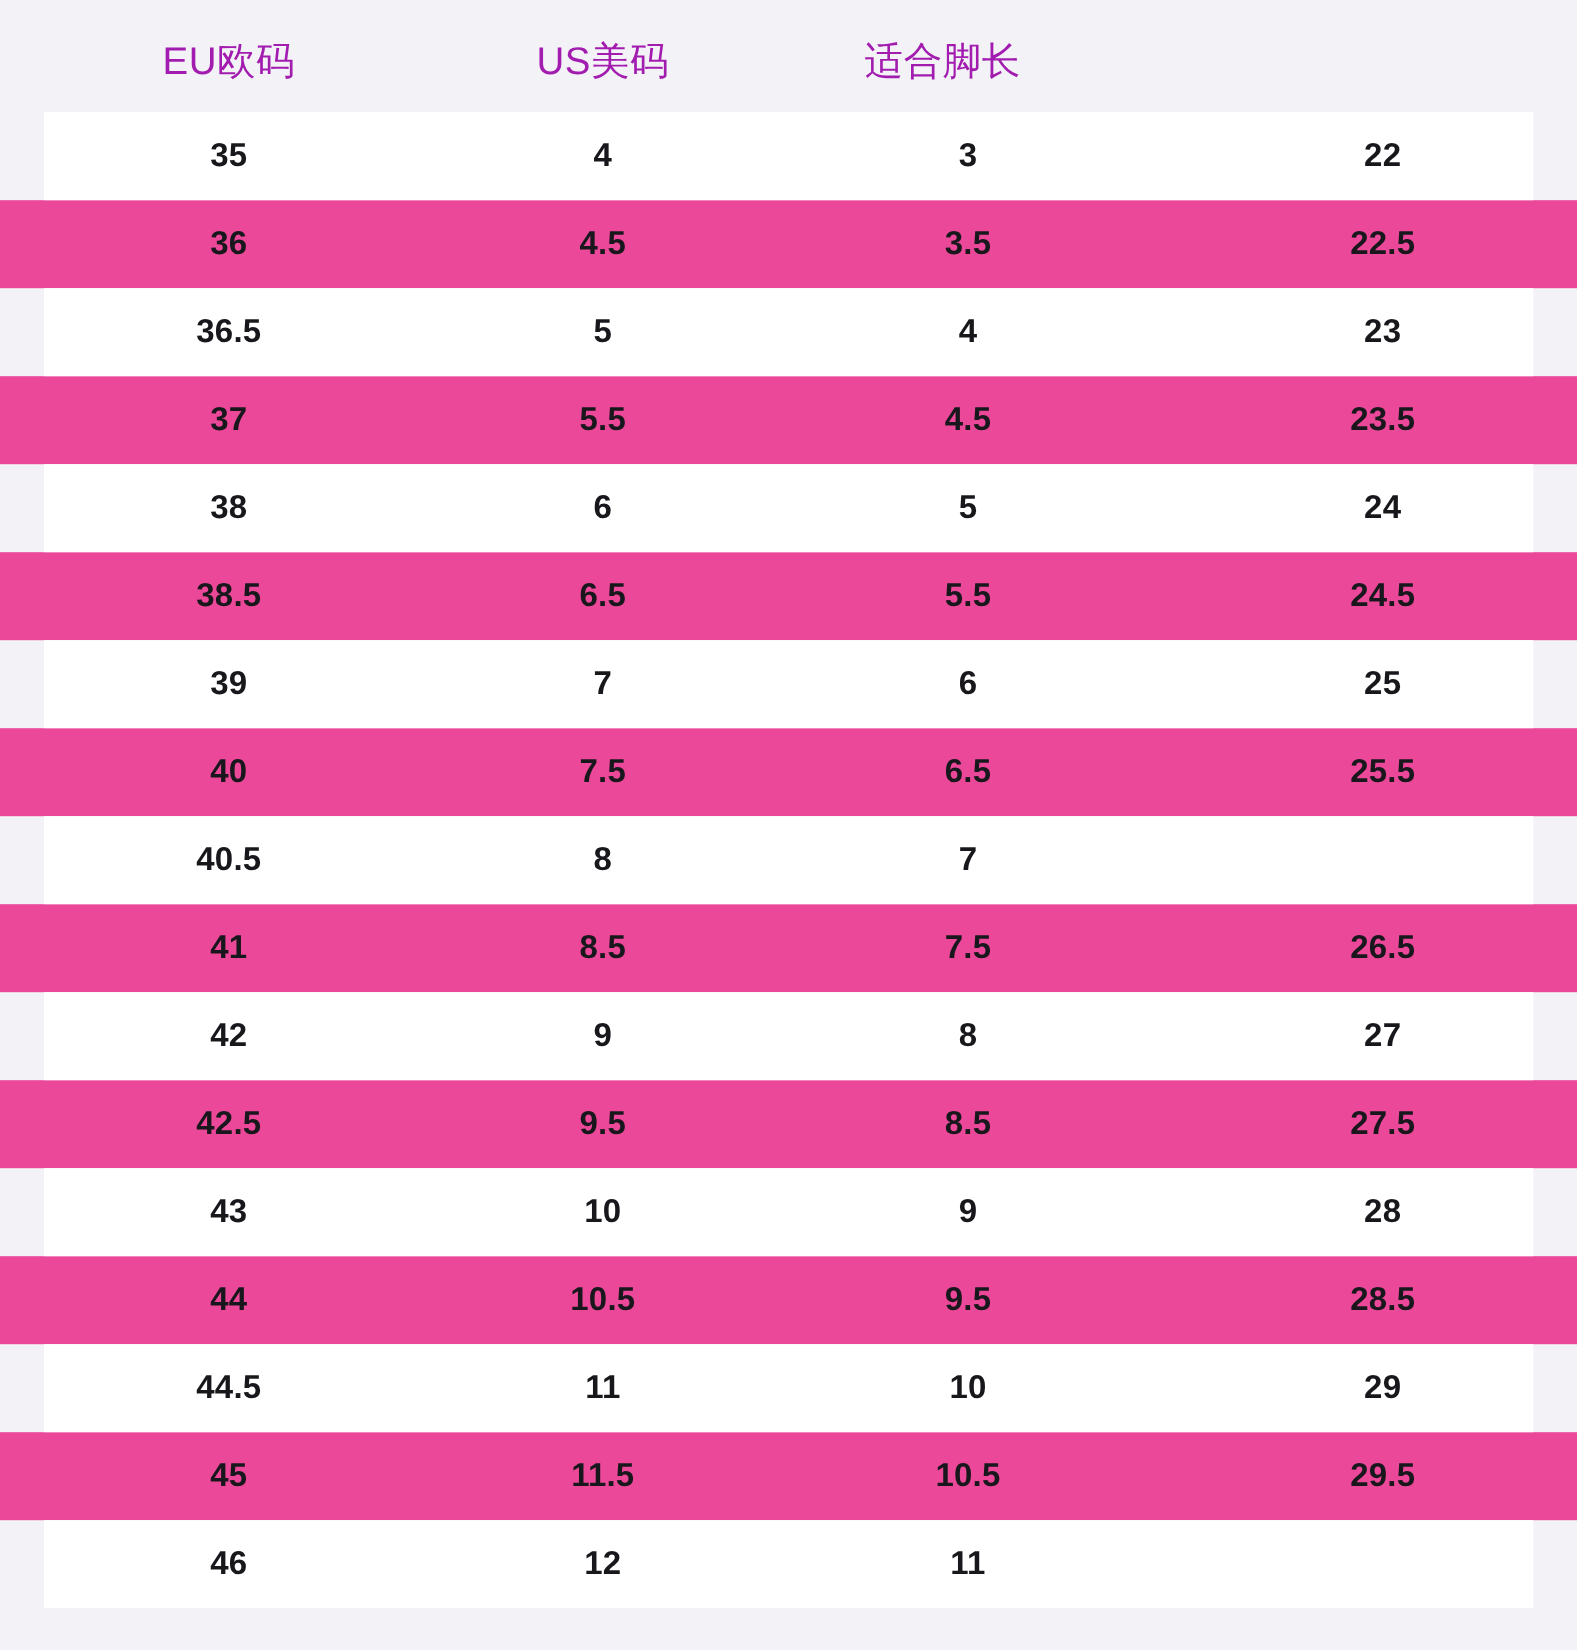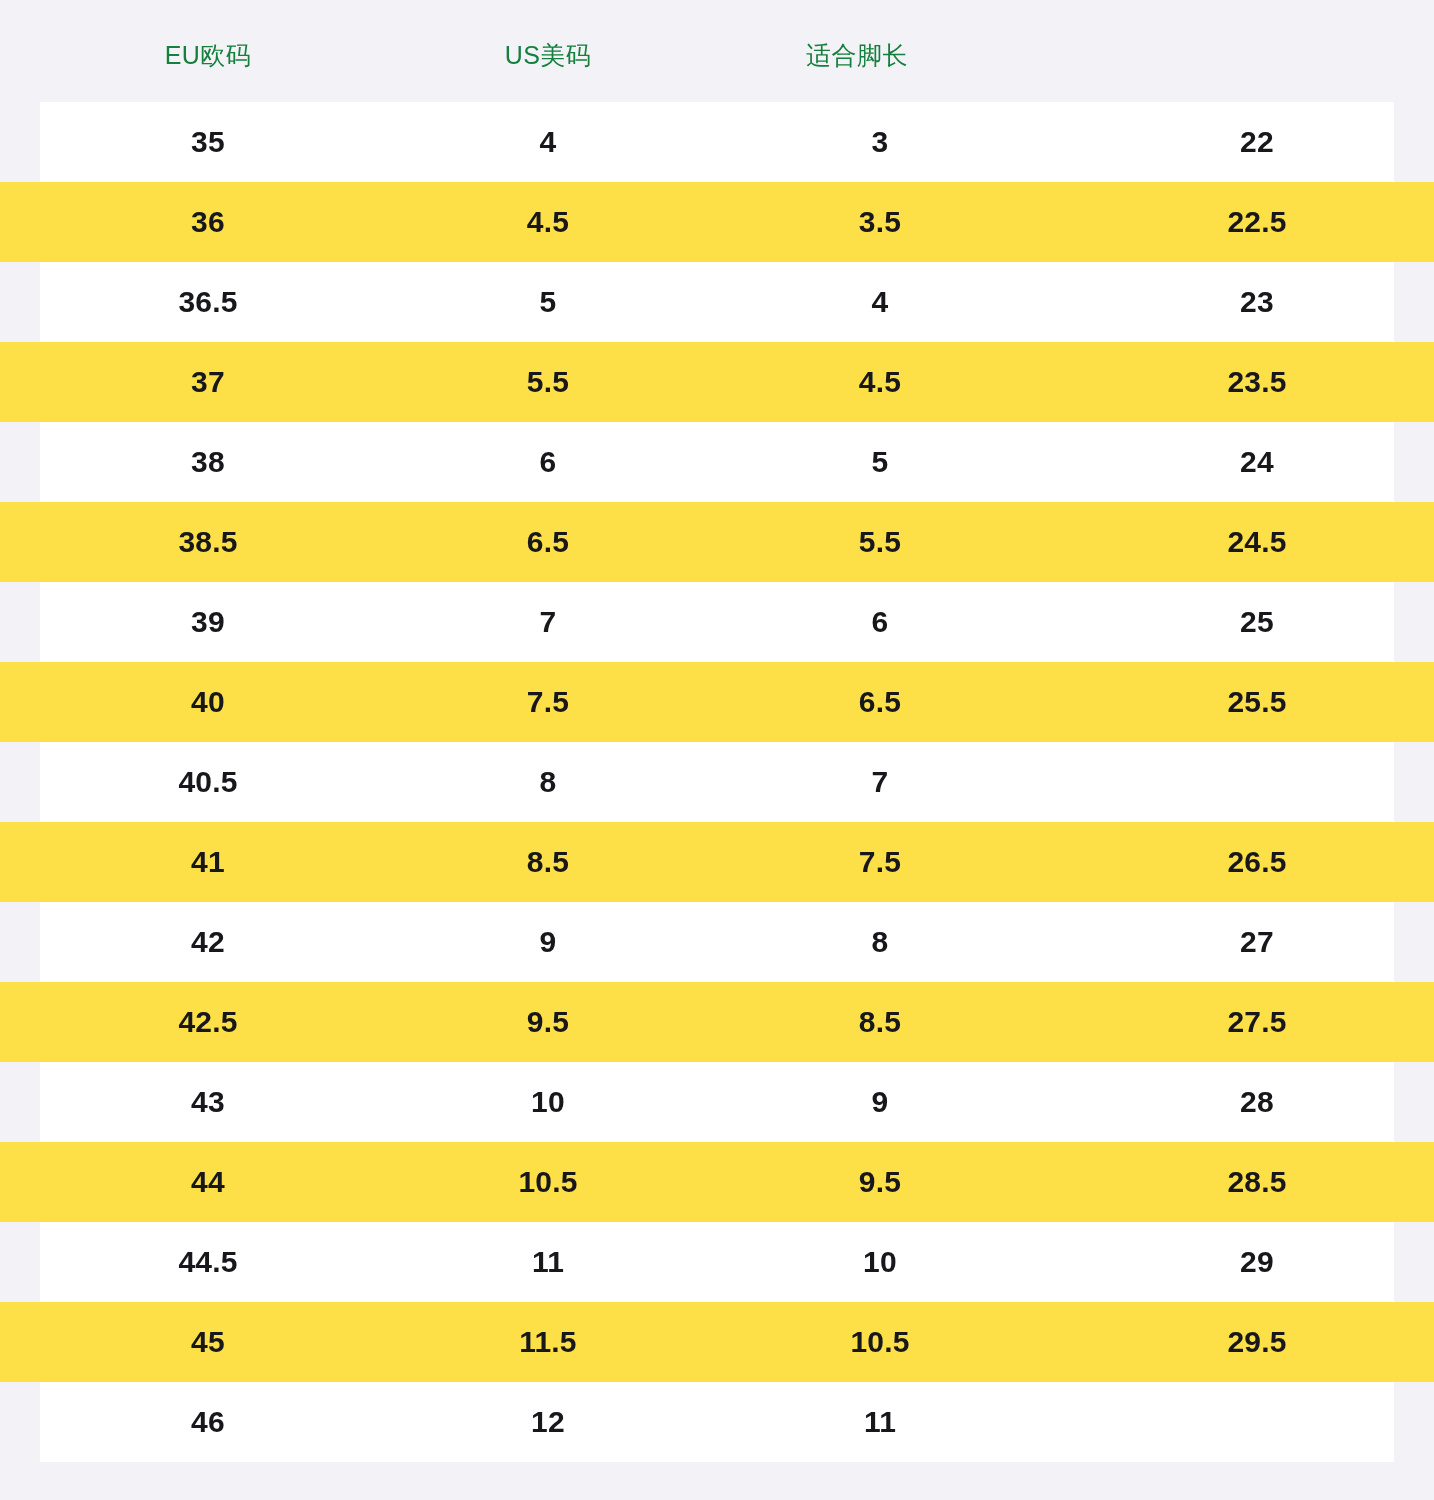--- a/index.html
+++ b/index.html
@@ -26,23 +26,23 @@
     display: flex;
     width: 1434px;
     height: 102px;
     align-items: center;
     background: #f3f3f7;
   }
 
   .table-header .cell {
     flex: 0 0 auto;
     text-align: center;
-    font-size: 25px;
+    font-size: 35px;
     font-weight: 400;
-    color: #15803d;
+    color: #a21caf;
     letter-spacing: 0.5px;
     line-height: 1;
     padding-top: 8px;
   }
 
   
   .col-1 { width: 416px; }
   .col-2 { width: 264px; }
   .col-3 { width: 400px; }
   .col-4 { width: 354px; }
@@ -53,21 +53,21 @@
 
   .row {
     display: flex;
     align-items: center;
     height: 80px;
     width: 1434px;
     box-sizing: border-box;
   }
 
   .row.shade-light {
-    background: #fde047;
+    background: #ec4899;
   }
 
   .row.shade-white {
     background: transparent;
     position: relative;
   }
 
   .row.shade-white::before {
     content: "";
     position: absolute;

